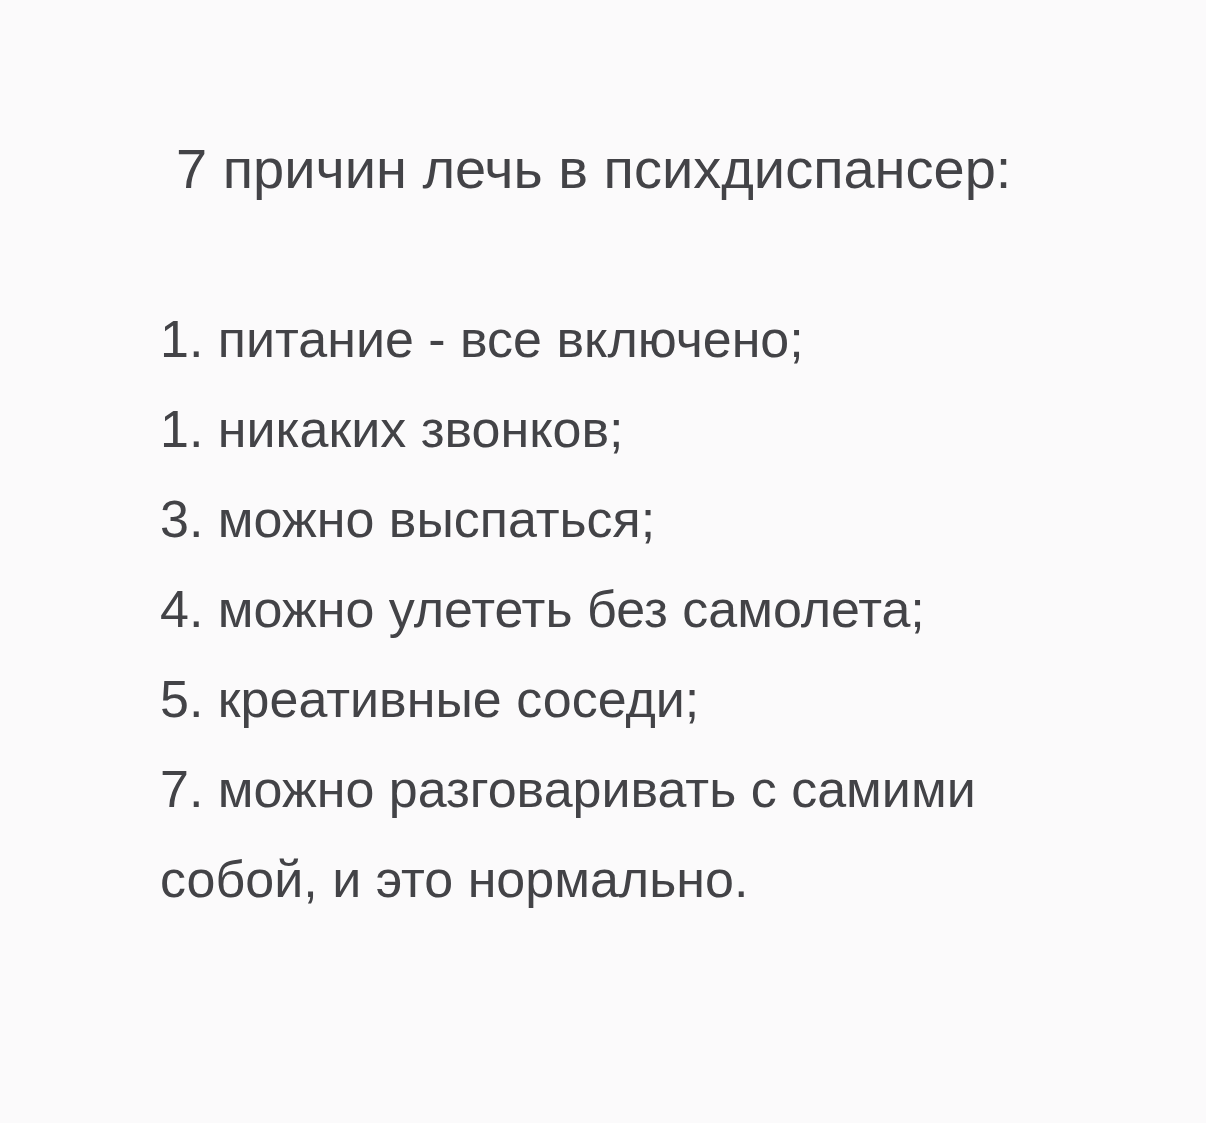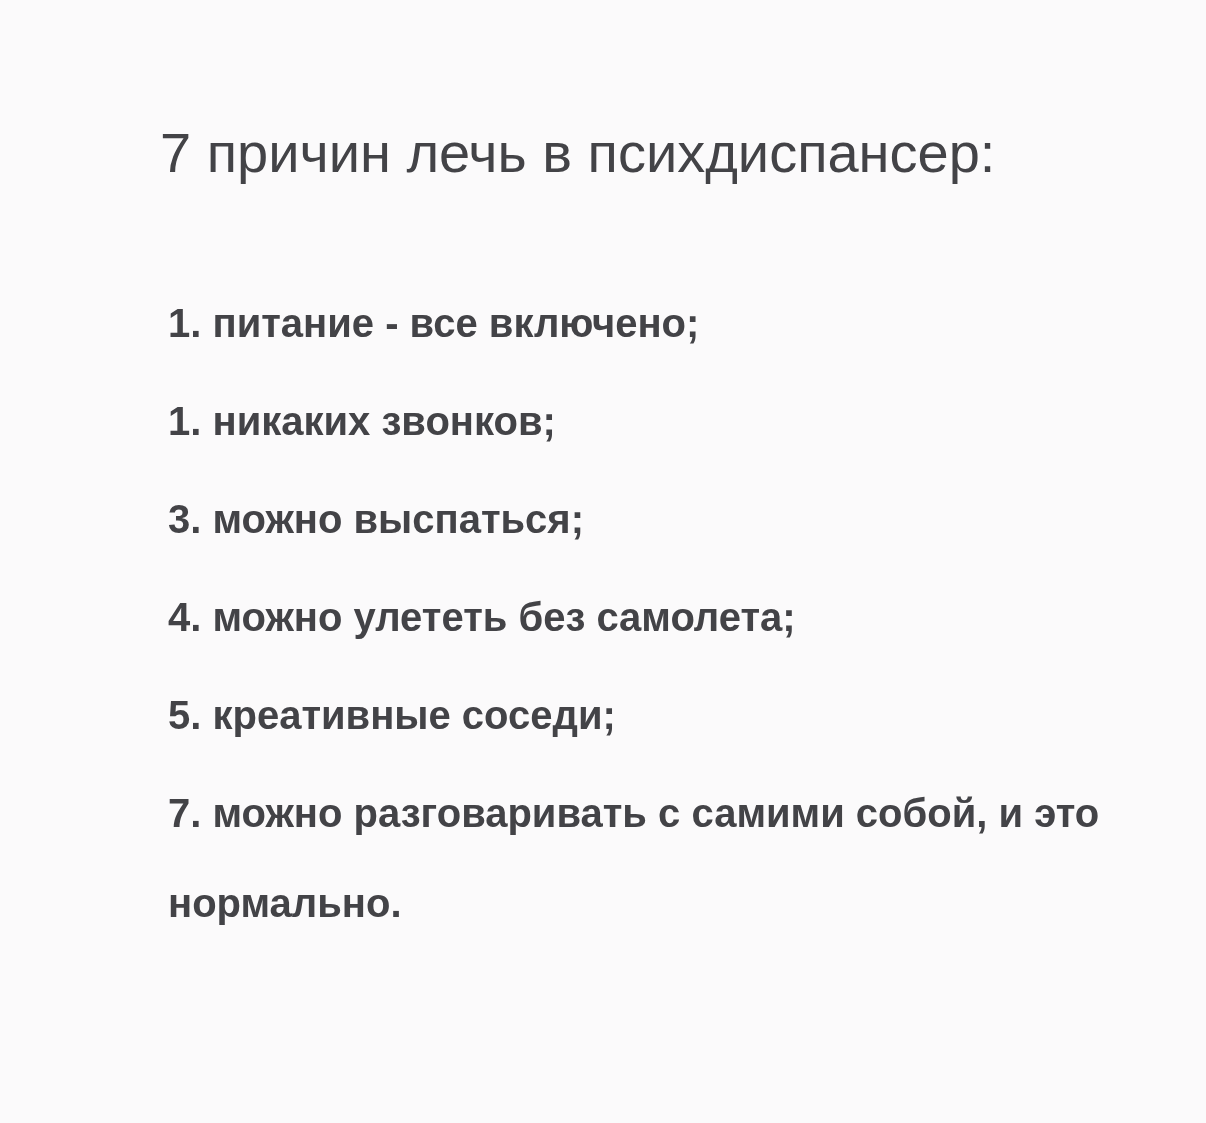--- a/index.html
+++ b/index.html
@@ -19,33 +19,33 @@
   .text-block{
     position:absolute;
     left:160px;
     top:108px;
     width:952px;
   }
   .post-title{
     font-size:56px;
     font-weight:400;
     line-height:90px;
-    margin:0;
+    margin:16px;
     letter-spacing:0px;
     white-space:nowrap;
   }
   .post-list{
     margin:80px 0 0 0;
     padding:0;
     list-style:none;
   }
   .post-list p{
-    margin:8px;
-    font-size:40px;
-    font-weight:700;
+    margin:0;
+    font-size:52px;
+    font-weight:400;
     line-height:90px;
     letter-spacing:0px;
   }
 </style>
 </head>
 <body>
 
 <div class="text-block">
   <p class="post-title">7 причин лечь в психдиспансер:</p>
 

